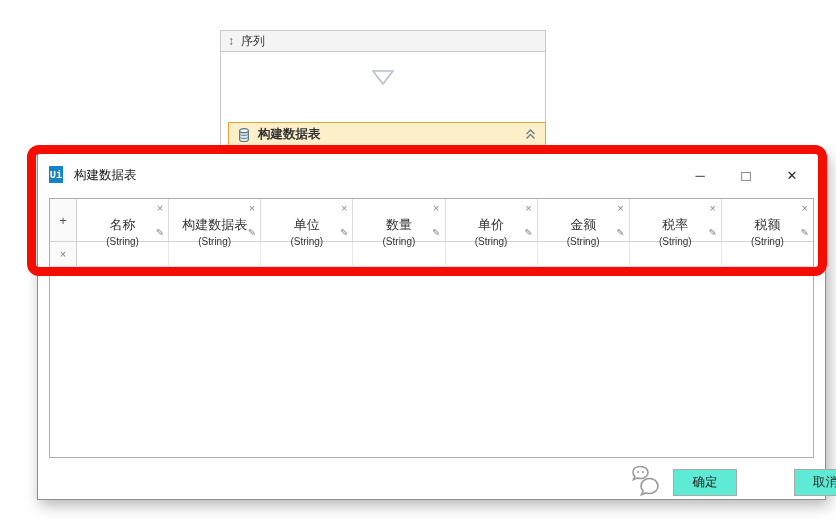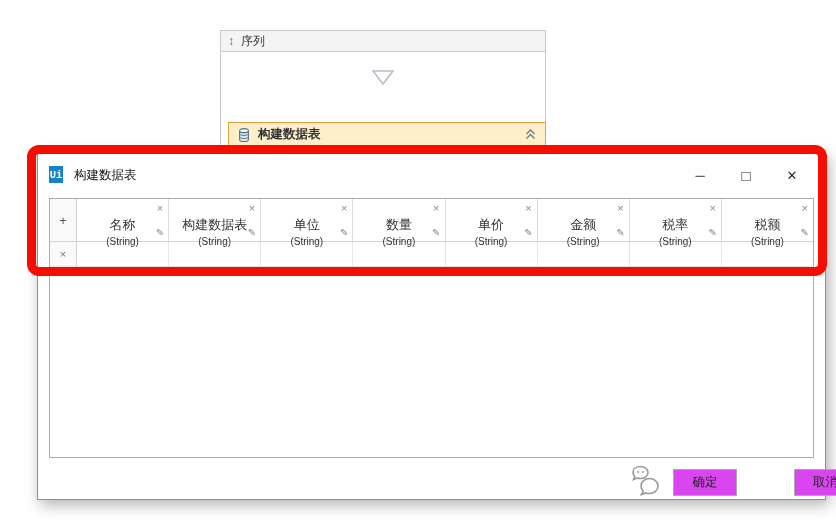--- a/index.html
+++ b/index.html
@@ -53,21 +53,21 @@
   .tbody-row .rowhdr { font-size:11px; color:#777; }
   .col-cell { flex:1; position:relative; border-right:1px solid #dcdcdc;
               text-align:center; color:#333; }
   .col-cell:last-child, .body-cell:last-child { border-right:none; }
   .col-name { display:block; margin-top:17px; font-size:13px; }
   .col-type { display:block; margin-top:2px; font-size:10px; }
   .icon-x { position:absolute; right:5px; top:2px; font-size:11px; color:#8a8a8a; line-height:1.4; }
   .icon-pencil { position:absolute; right:4px; bottom:3px; font-size:10px; color:#8a8a8a; }
   .body-cell { flex:1; border-right:1px solid #e8e8e8; }
 
-  .dlg-btn { position:absolute; height:27px; background:#d946ef; border:1px solid #a9a9a9;
+  .dlg-btn { position:absolute; height:27px; background:#5eead4; border:1px solid #a9a9a9;
              font-size:12.5px; color:#222; display:flex; align-items:center; justify-content:center;
              font-family:"Liberation Sans",sans-serif; }
   .btn-ok { left:635px; top:316px; width:64px; }
   .btn-cancel { left:756px; top:316px; width:63px; }
 
   
   .red-rect { position:absolute; left:27px; top:145px; width:800px; height:131px;
               border:9px solid #f50d00; border-radius:12px; z-index:50; }
   .watermark { position:absolute; left:627px; top:464px; z-index:60; display:flex;
                align-items:center; }

